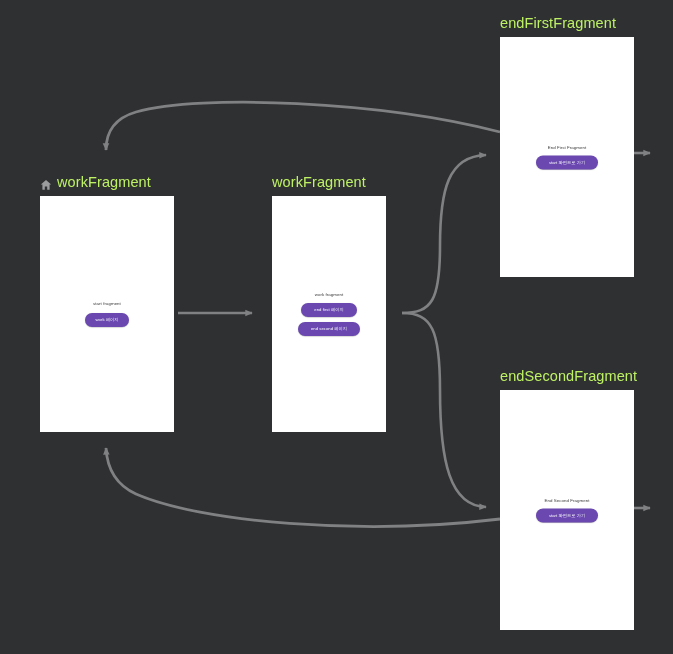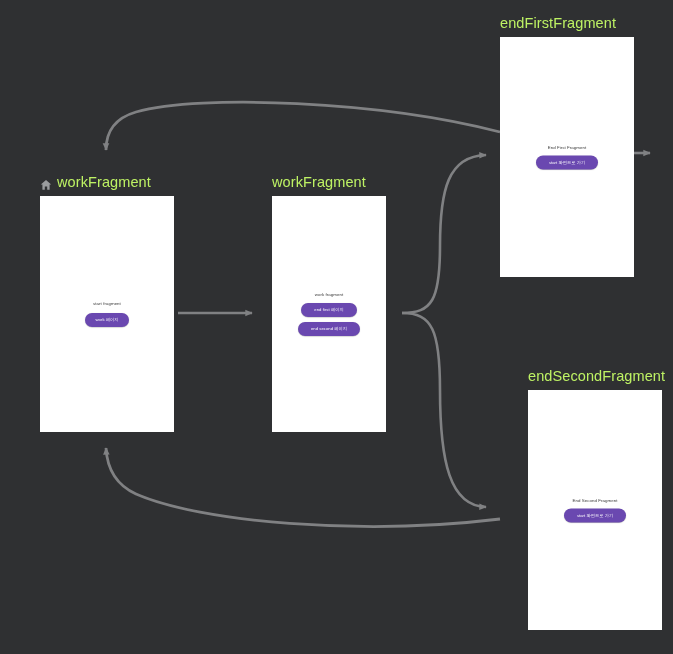--- a/index.html
+++ b/index.html
@@ -174,21 +174,21 @@
       <span>endFirstFragment</span>
     </div>
     <div class="dest-frame">
       <div class="preview tight">
         <div class="preview-title">End First Fragment</div>
         <div class="preview-btn wide">start 화면으로 가기</div>
       </div>
     </div>
   </div>
 
-  <div class="destination" style="left:528px; top:390px; width:134px; height:240px;">
+  <div class="destination" style="left:500px; top:390px; width:134px; height:240px;">
     <div class="dest-label">
       <span>endSecondFragment</span>
     </div>
     <div class="dest-frame">
       <div class="preview tight">
         <div class="preview-title">End Second Fragment</div>
         <div class="preview-btn wide">start 화면으로 가기</div>
       </div>
     </div>
   </div>

